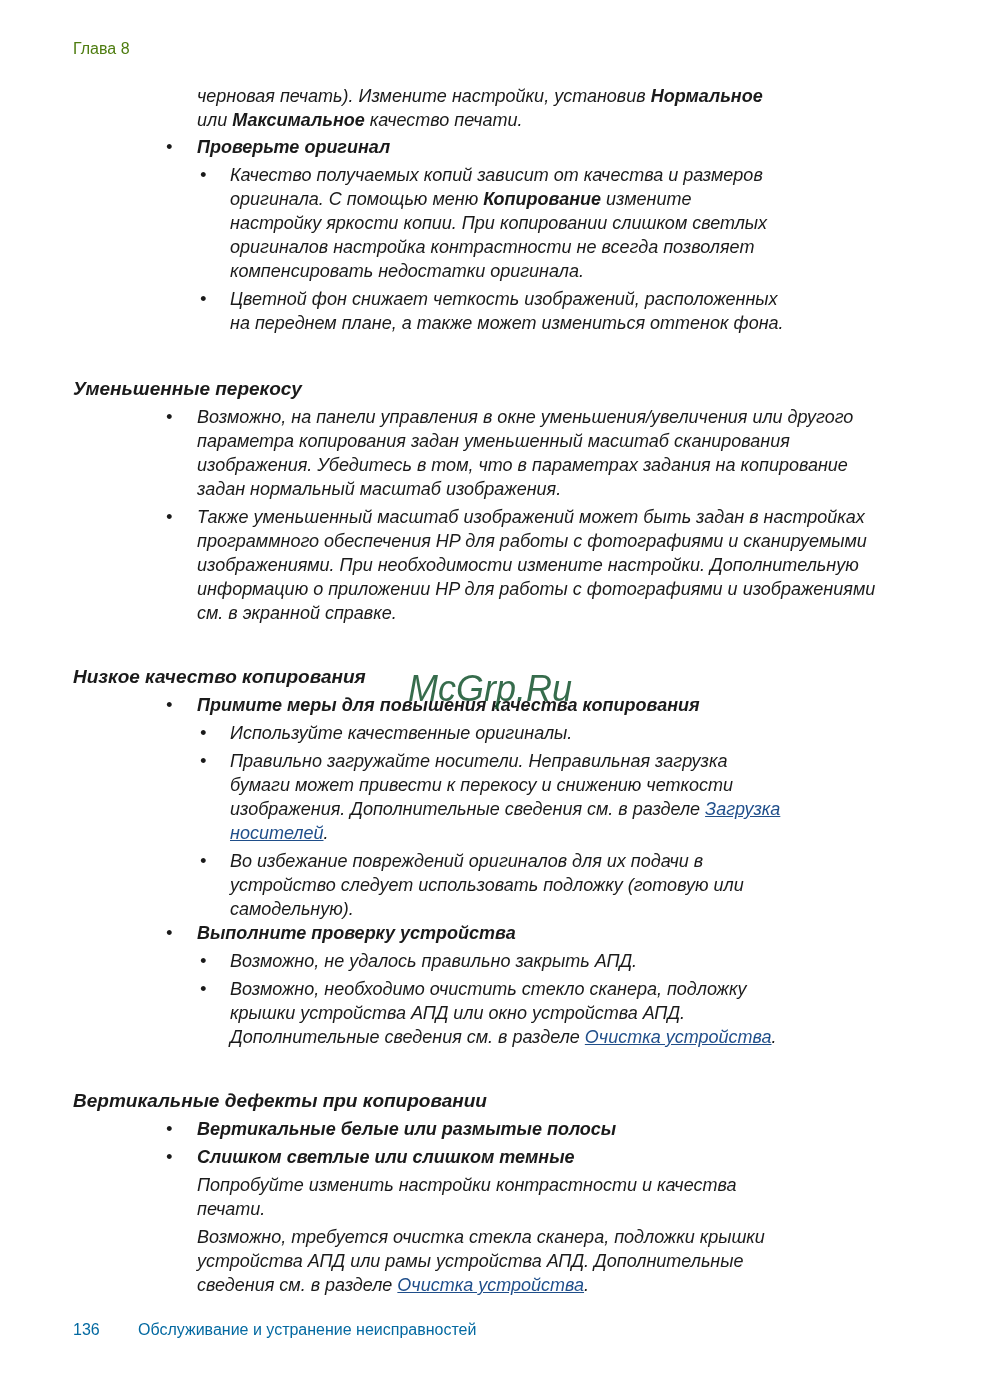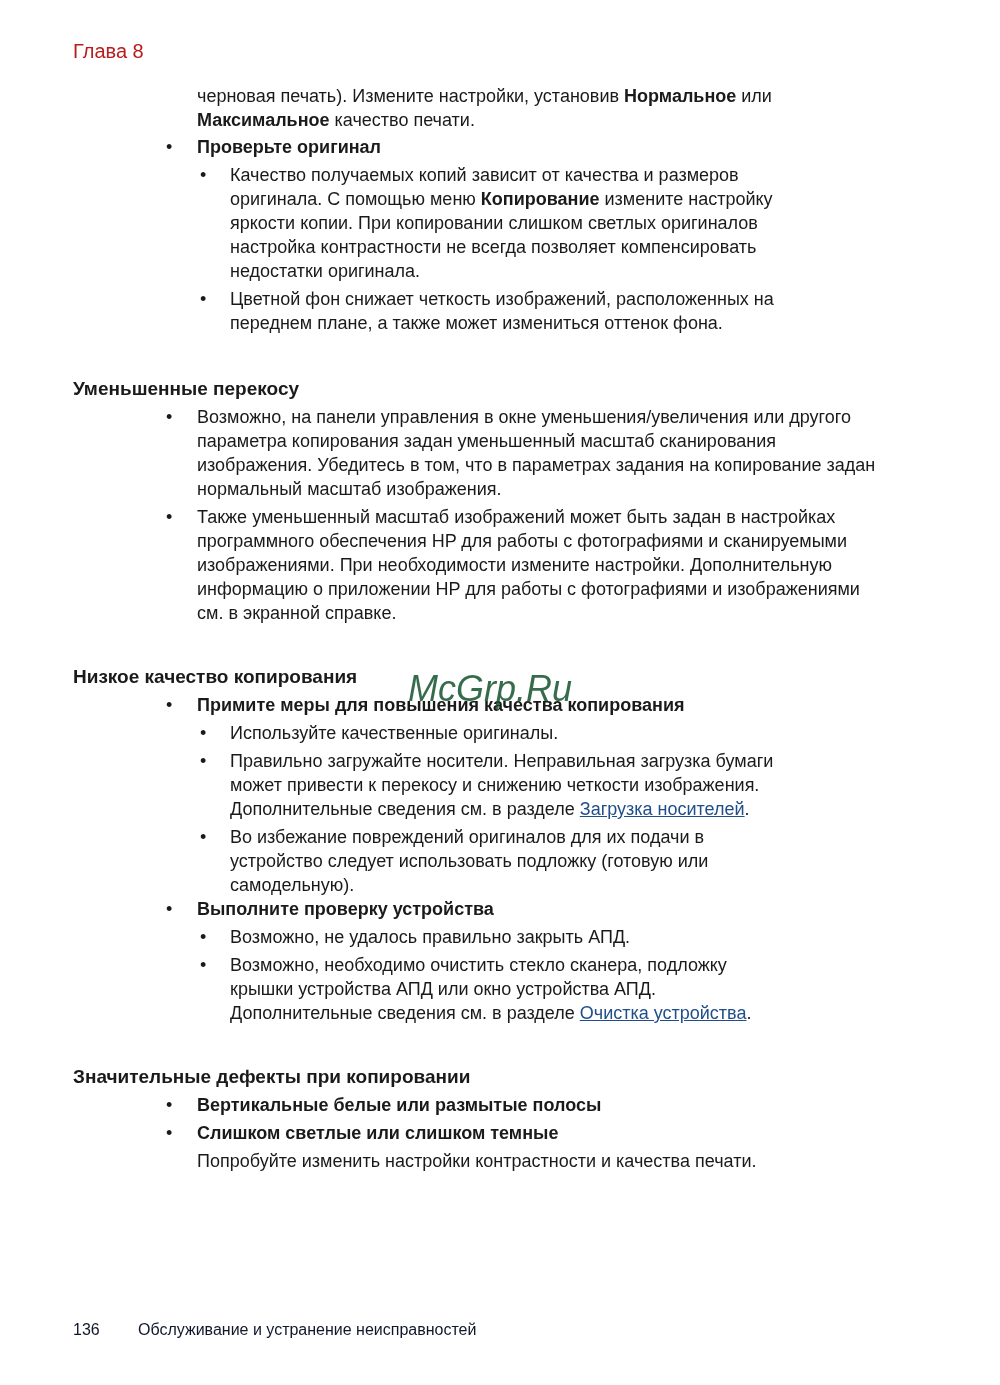--- a/index.html
+++ b/index.html
@@ -1,29 +1,29 @@
 <!DOCTYPE html>
 <html><head>
 <meta charset="utf-8">
 <style>
   html, body { margin:0; padding:0; background:#ffffff; }
   body { width:1000px; height:1385px; position:relative; overflow:hidden;
          font-family:"Liberation Sans", sans-serif; color:#1a1a1a; }
-  .chapter { position:absolute; left:73px; top:40px; font-size:20px; color:#b91c1c; }
-  .content { position:absolute; left:0; top:84px; width:876px; font-size:18px; line-height:24px; }
+  .chapter { position:absolute; left:73px; top:40px; font-size:16px; color:#4d7c0f; }
+  .content { position:absolute; left:0; top:84px; width:876px; font-size:18px; line-height:24px;font-style:italic; }
   .p { margin:0; }
   .ind1 { padding-left:197px; padding-right:90px; }
   .b1 { position:relative; padding-left:197px; }
   .b1::before { content:"•"; position:absolute; left:166px; }
   .b2 { position:relative; padding-left:230px; padding-right:90px; }
   .b2::before { content:"•"; position:absolute; left:200px; }
   .h { font-weight:bold; font-size:19px; padding-left:73px; margin:0; }
   b { font-weight:bold; }
   a.link { color:#1f4e8a; text-decoration:underline;text-align:center; }
-  .footer { position:absolute; left:73px; top:1321px; font-size:16px; color:#0f172a; }
+  .footer { position:absolute; left:73px; top:1321px; font-size:16px; color:#0369a1; }
   .footer .num { display:inline-block; width:65px; }
   .wm { position:absolute; left:408px; top:668px; font-size:36px; color:#14532d; font-style:italic; opacity:.85; font-family:"Liberation Sans", sans-serif; }
 </style>
 </head>
 <body>
 
 <div class="chapter">Глава 8</div>
 
 <div class="content">
   <p class="p ind1"><span>черновая печать). Измените настройки, установив </span><b>Нормальное</b><span> или </span><b>Максимальное</b><span> качество печати.</span></p>
@@ -38,23 +38,24 @@
 
   <h2 class="h" style="margin-top:40px">Низкое качество копирования</h2>
   <p class="p b1" style="margin-top:4px"><b>Примите меры для повышения качества копирования</b></p>
   <p class="p b2" style="margin-top:4px">Используйте качественные оригиналы.</p>
   <p class="p b2" style="margin-top:4px"><span>Правильно загружайте носители. Неправильная загрузка бумаги может привести к перекосу и снижению четкости изображения. Дополнительные сведения см. в разделе </span><a class="link">Загрузка носителей</a><span>.</span></p>
   <p class="p b2" style="margin-top:4px">Во избежание повреждений оригиналов для их подачи в устройство следует использовать подложку (готовую или самодельную).</p>
   <p class="p b1" style="margin-top:0"><b>Выполните проверку устройства</b></p>
   <p class="p b2" style="margin-top:4px">Возможно, не удалось правильно закрыть АПД.</p>
   <p class="p b2" style="margin-top:4px"><span>Возможно, необходимо очистить стекло сканера, подложку крышки устройства АПД или окно устройства АПД. Дополнительные сведения см. в разделе </span><a class="link">Очистка устройства</a><span>.</span></p>
 
-  <h2 class="h" style="margin-top:40px">Значительные дефекты при копировании</h2>
+  <h2 class="h" style="margin-top:40px">Вертикальные дефекты при копировании</h2>
   <p class="p b1" style="margin-top:4px"><b>Вертикальные белые или размытые полосы</b></p>
   <p class="p b1" style="margin-top:4px"><b>Слишком светлые или слишком темные</b></p>
   <p class="p ind1" style="margin-top:4px">Попробуйте изменить настройки контрастности и качества печати.</p>
+  <p class="p ind1" style="margin-top:4px"><span>Возможно, требуется очистка стекла сканера, подложки крышки устройства АПД или рамы устройства АПД. Дополнительные сведения см. в разделе </span><a class="link">Очистка устройства</a><span>.</span></p>
 </div>
 
 <div class="wm">McGrp.Ru</div>
 
 <div class="footer">
   <span class="num">136</span><span>Обслуживание и устранение неисправностей</span>
 </div>
 
 </body></html>

